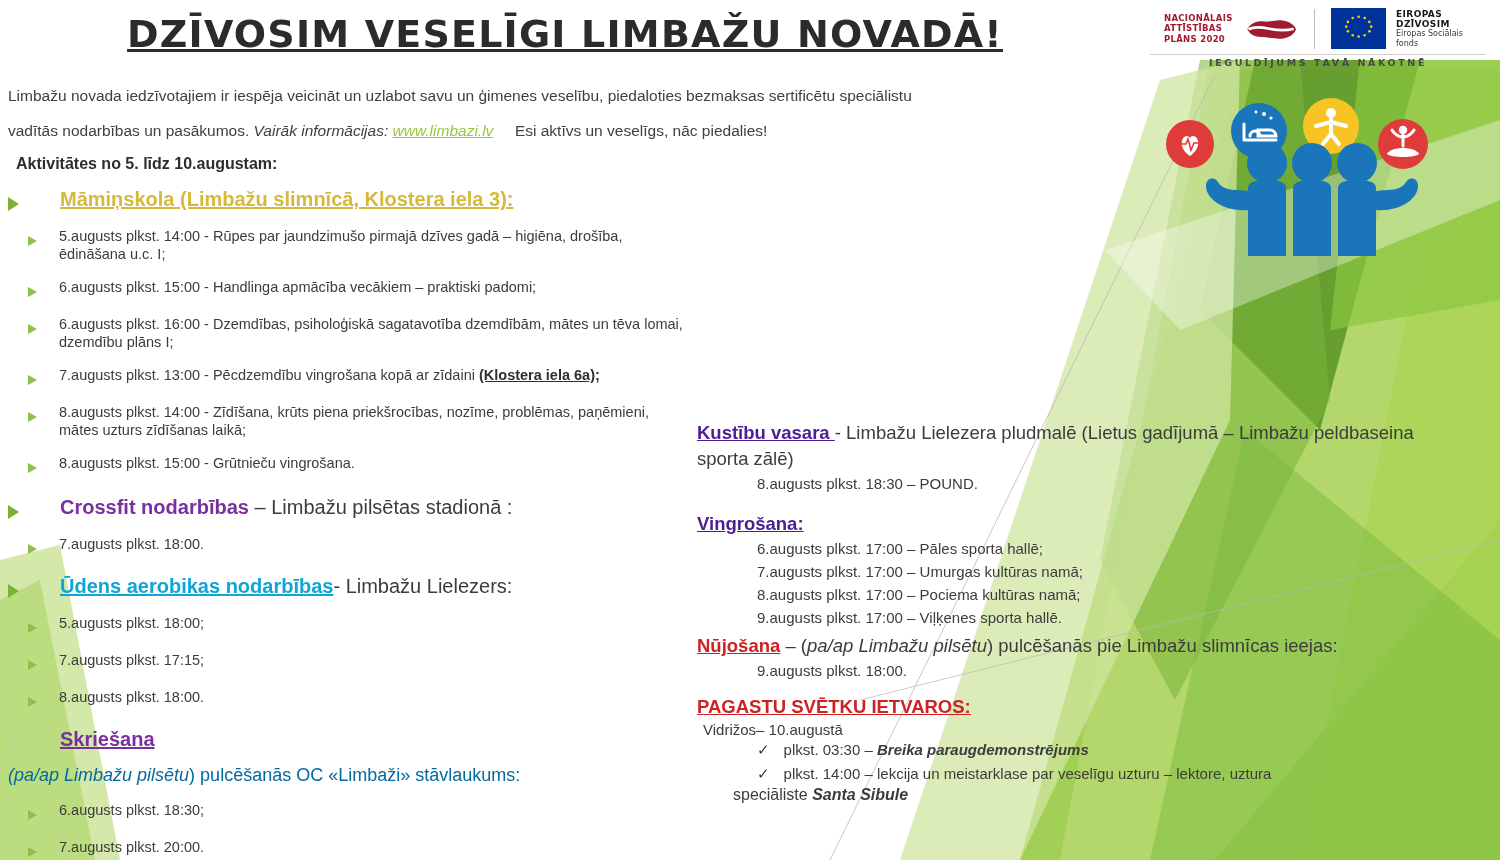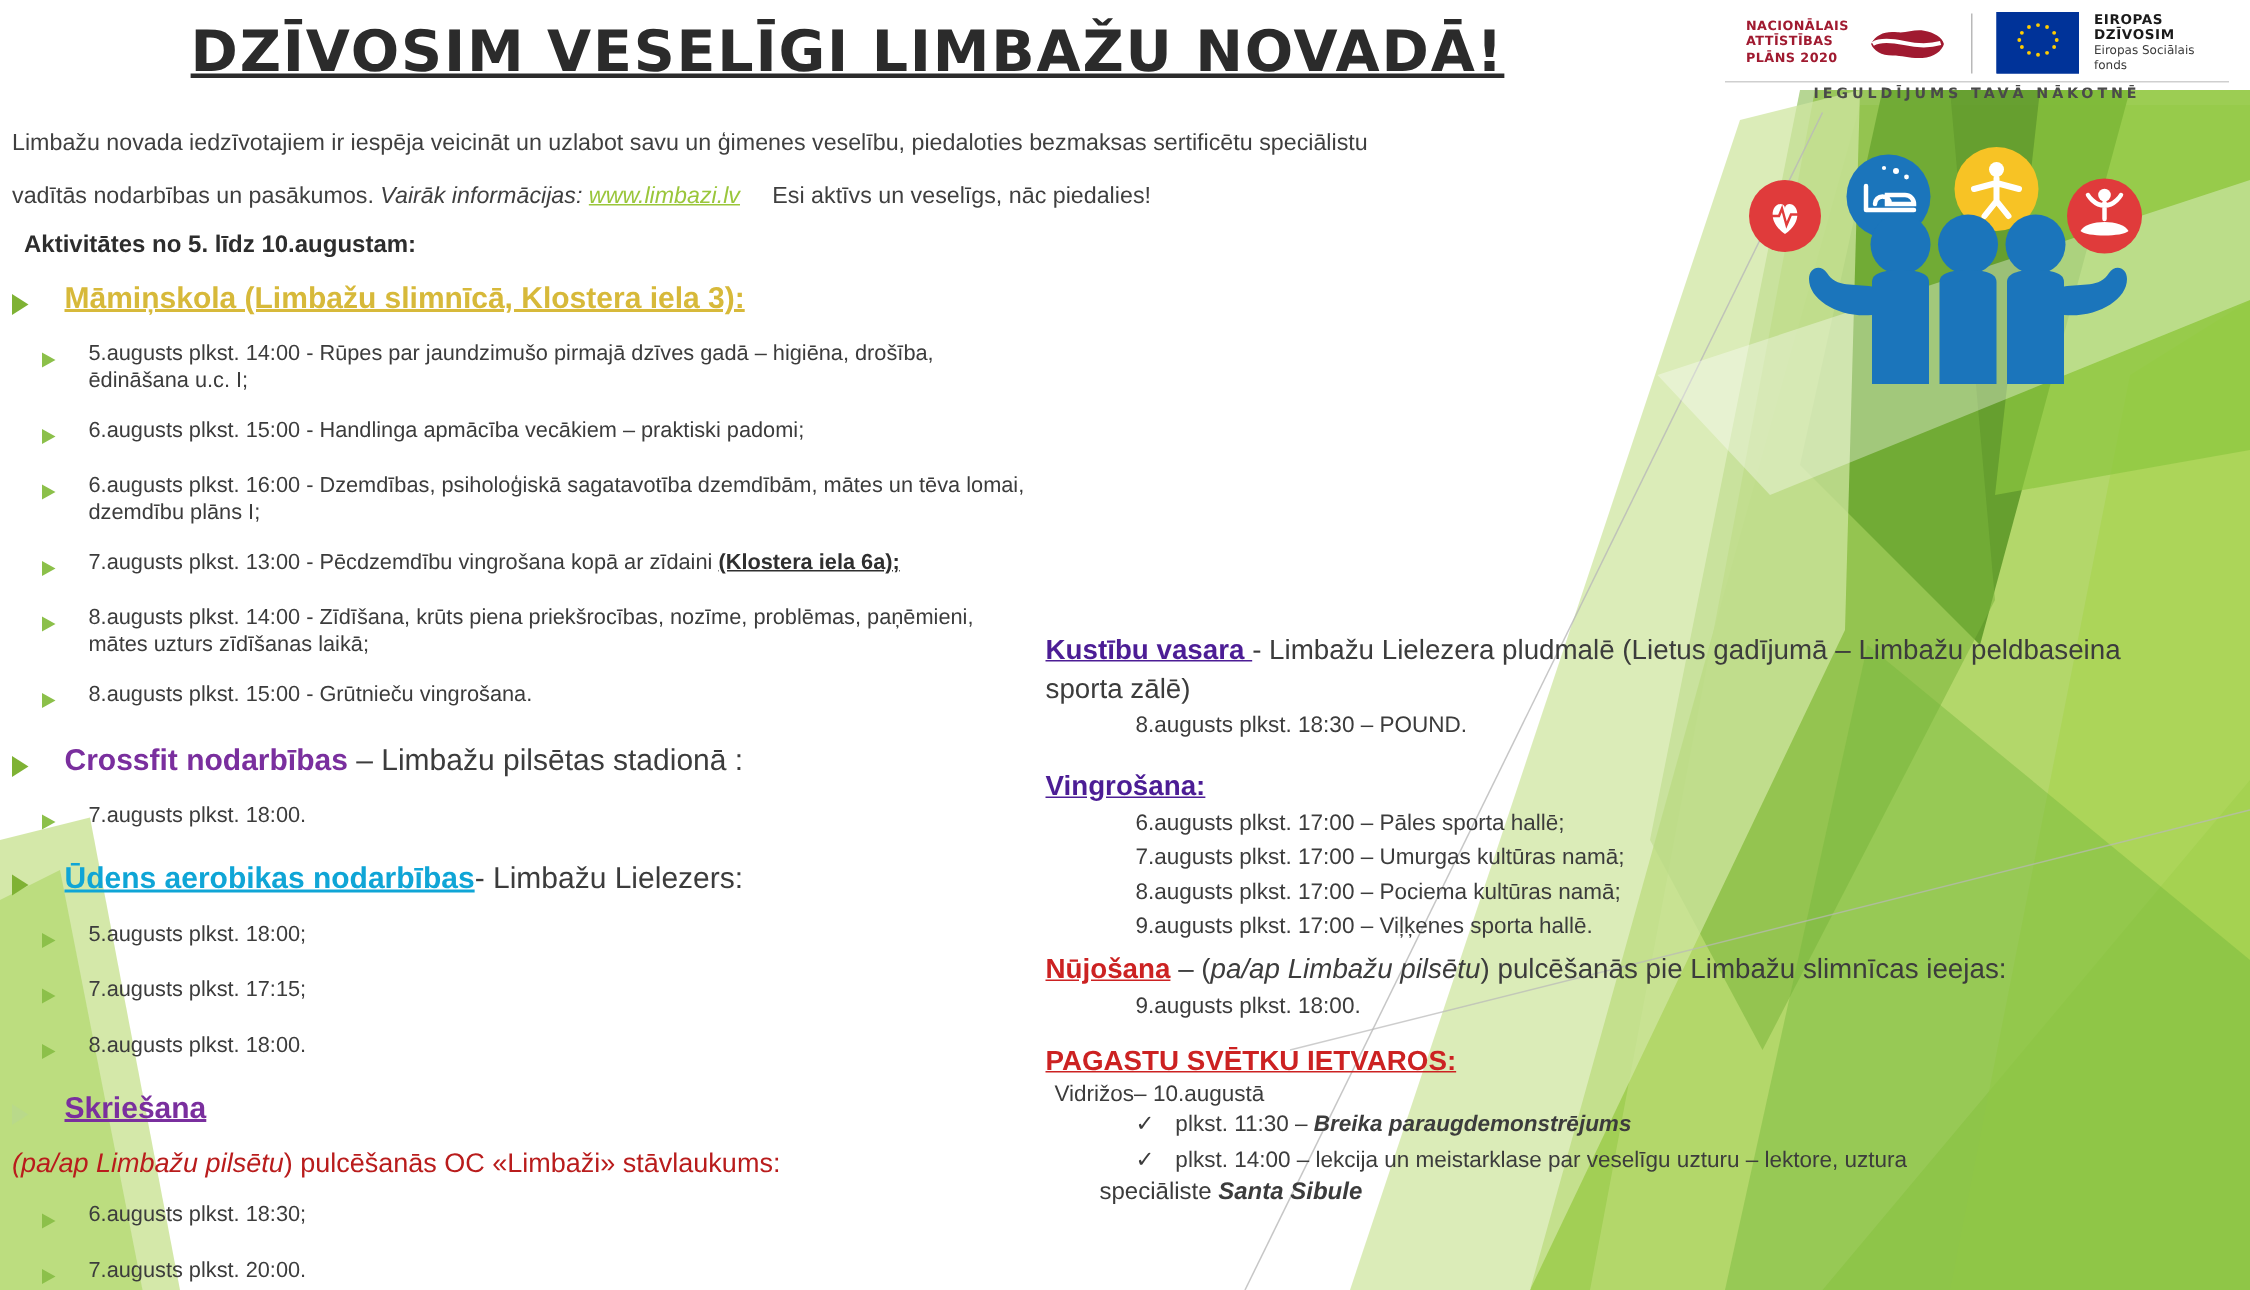--- a/index.html
+++ b/index.html
@@ -58,35 +58,35 @@
   .health-art { position:absolute; right:40px; top:96px; width:300px; height:175px; z-index:6; }
 
   
   .colL { position:absolute; left:0; top:188px; width:690px; z-index:5; }
 
   .tri { display:inline-block; width:0; height:0; border-left:11px solid #7fb234;
          border-top:7px solid transparent; border-bottom:7px solid transparent; vertical-align:middle; }
   .tri-sm { display:inline-block; width:0; height:0; border-left:9px solid #8cc04a;
          border-top:5.5px solid transparent; border-bottom:5.5px solid transparent; vertical-align:middle; }
 
-  .l1 { display:flex; align-items:flex-start; gap:24px; padding-left:8px; }
+  .l1 { display:flex; align-items:flex-start; gap:41px; padding-left:8px; }
   .l1 .bl { padding-top:6px; }
   .l1h { font-size:20px; font-weight:bold; }
   .l1h.gold { color:#d7b93a; text-decoration:underline; }
   .l1h.purp { color:#7a2f9e; }
   .l1h.purp .u { text-decoration:underline; }
   .l1h .rest { color:#3c3c3c; font-weight:normal; text-decoration:none; }
   .l1h.cyan .u { color:#0fa5d6; text-decoration:underline; }
 
   .l2 { display:flex; align-items:flex-start; gap:22px; padding-left:28px; margin-top:15px; }
   .l2 .bl { padding-top:4px; }
   .l2t { font-size:14.5px; color:#3c3c3c; line-height:18px; }
   .l2t b { font-weight:bold; text-decoration:underline; color:#2f2f2f; }
 
-  .sk-line { font-size:18px; color:#b91c1c; padding-left:8px; margin-top:13px; }
+  .sk-line { font-size:18px; color:#0369a1; padding-left:8px; margin-top:13px; }
   .sk-line .it { font-style:italic; }
 
   
   .colR { position:absolute; left:697px; top:420px; width:760px; z-index:5; }
   .rh { font-size:18.5px; line-height:26px; color:#3c3c3c; }
   .rh .g { color:#4c1d95; font-weight:bold; text-decoration:underline; }
   .rh .r { color:#cc2222; font-weight:bold; text-decoration:underline; }
   .rh .it { font-style:italic; }
   .rsub { font-size:15px; color:#3c3c3c; padding-left:60px; line-height:23px; }
   .rblock { margin-bottom:4px; }
@@ -325,21 +325,21 @@
         <span class="r">Nūjošana</span><span> – (</span><span class="it">pa/ap Limbažu pilsētu</span><span>) pulcēšanās pie Limbažu slimnīcas ieejas:</span>
       </div>
       <div class="rsub">9.augusts    plkst. 18:00.</div>
     </div>
 
     <div class="rblock">
       <div class="rh2">PAGASTU SVĒTKU IETVAROS:</div>
       <div class="vidr">Vidrižos– 10.augustā</div>
       <div class="chkline">
         <span class="chk">✓</span>
-        <span><span>plkst. 11:30 – </span><b>Breika paraugdemonstrējums</b></span>
+        <span><span>plkst. 03:30 – </span><b>Breika paraugdemonstrējums</b></span>
       </div>
       <div class="chkline">
         <span class="chk">✓</span>
         <span>plkst. 14:00 – lekcija un  meistarklase par  veselīgu uzturu  – lektore, uztura</span>
       </div>
       <div class="tail">
         <span>speciāliste </span><b>Santa Sibule</b>
       </div>
     </div>
   </div>

